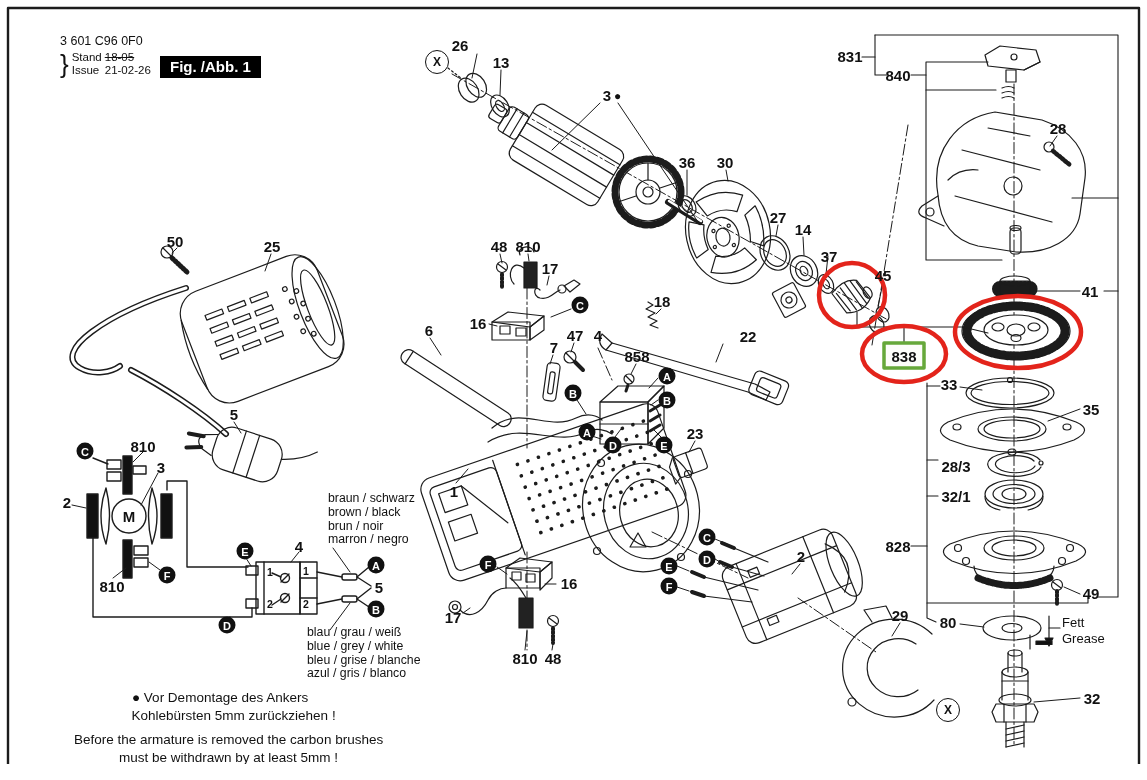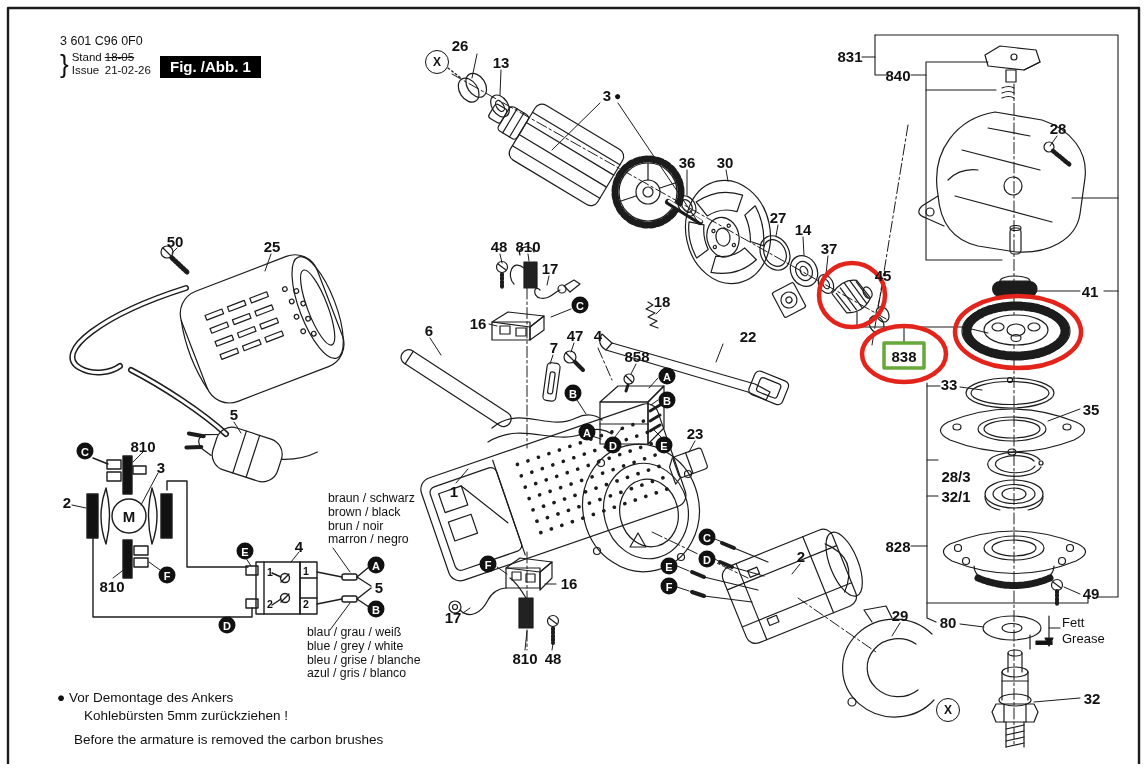--- a/index.html
+++ b/index.html
@@ -19,21 +19,21 @@
   .txt{position:absolute;font:13px "Liberation Sans",sans-serif;white-space:nowrap;}
   .hdr{position:absolute;left:60px;top:34px;font:12.5px "Liberation Sans",sans-serif;}
   .si{display:grid;grid-template-columns:auto auto auto;column-gap:3px;margin-top:3px;
       font-size:11.5px;line-height:13px;align-items:center;}
   .brace{grid-row:1/3;font-size:26px;font-weight:400;line-height:26px;}
   .strike{text-decoration:line-through;}
   .figbadge{position:absolute;left:160px;top:56px;background:#000;color:#fff;
             font:bold 15px "Liberation Sans",sans-serif;padding:2px 10px 3px 10px;}
   .focus{position:absolute;transform:translate(-50%,-50%);font:bold 15px "Liberation Sans",sans-serif;}
   .colors{position:absolute;font:12.3px "Liberation Sans",sans-serif;line-height:13.8px;white-space:nowrap;}
-  .note{position:absolute;font:13.5px "Liberation Sans",sans-serif;line-height:18px;white-space:nowrap;}
+  .note{position:absolute;font:13.5px "Liberation Sans",sans-serif;line-height:18px;white-space:nowrap;text-align:center;}
   .foot{position:absolute;left:408px;top:704px;font:12.3px "Liberation Sans",sans-serif;
         line-height:13.6px;white-space:nowrap;}
 </style>
 </head>
 <body>
 
 <div class="page">
 
 <svg class="art" width="1147" height="780" viewBox="0 0 1147 780">
   <g stroke="#1c1c1c" fill="none" stroke-width="1.2" stroke-linecap="round" stroke-linejoin="round">
@@ -516,30 +516,30 @@
 </div>
 <div class="figbadge">Fig. /Abb. 1</div>
 
 <div class="lbl" style="left:460px;top:45px">26</div>
 <div class="lbl" style="left:501px;top:62px">13</div>
 <div class="lbl" style="left:612px;top:95px"><span>3</span><span class="dot">●</span></div>
 <div class="lbl" style="left:687px;top:162px">36</div>
 <div class="lbl" style="left:725px;top:162px">30</div>
 <div class="lbl" style="left:778px;top:217px">27</div>
 <div class="lbl" style="left:803px;top:229px">14</div>
-<div class="lbl" style="left:829px;top:248px">37</div>
+<div class="lbl" style="left:829px;top:256px">37</div>
 <div class="lbl" style="left:883px;top:275px">45</div>
 <div class="lbl" style="left:850px;top:56px">831</div>
 <div class="lbl" style="left:898px;top:75px">840</div>
 <div class="lbl" style="left:1058px;top:128px">28</div>
 <div class="lbl" style="left:1090px;top:291px">41</div>
 <div class="focus" style="left:904px;top:356px">838</div>
 <div class="lbl" style="left:949px;top:384px">33</div>
 <div class="lbl" style="left:1091px;top:409px">35</div>
-<div class="lbl" style="left:956px;top:476px">28/3</div>
+<div class="lbl" style="left:956px;top:466px">28/3</div>
 <div class="lbl" style="left:956px;top:496px">32/1</div>
 <div class="lbl" style="left:898px;top:546px">828</div>
 <div class="lbl" style="left:1091px;top:593px">49</div>
 <div class="lbl" style="left:948px;top:622px">80</div>
 <div class="lbl" style="left:1092px;top:698px">32</div>
 <div class="lbl" style="left:900px;top:615px">29</div>
 <div class="lbl" style="left:175px;top:241px">50</div>
 <div class="lbl" style="left:272px;top:246px">25</div>
 <div class="lbl" style="left:234px;top:414px">5</div>
 <div class="lbl" style="left:429px;top:330px">6</div>
@@ -608,16 +608,17 @@
   <div>blau / grau / weiß</div>
   <div>blue / grey / white</div>
   <div>bleu / grise / blanche</div>
   <div>azul / gris / blanco</div>
 </div>
 
 <div class="note" style="left:57px;top:689px">
   <div><span>●</span> <span>Vor Demontage des Ankers</span></div>
   <div style="margin-left:27px">Kohlebürsten 5mm zurückziehen !</div>
   <div style="margin-left:17px;margin-top:6px">Before the armature is removed the carbon brushes</div>
+  <div style="margin-left:17px">must be withdrawn by at least 5mm !</div>
 </div>
 
 
 </div>
 
 </body></html>

